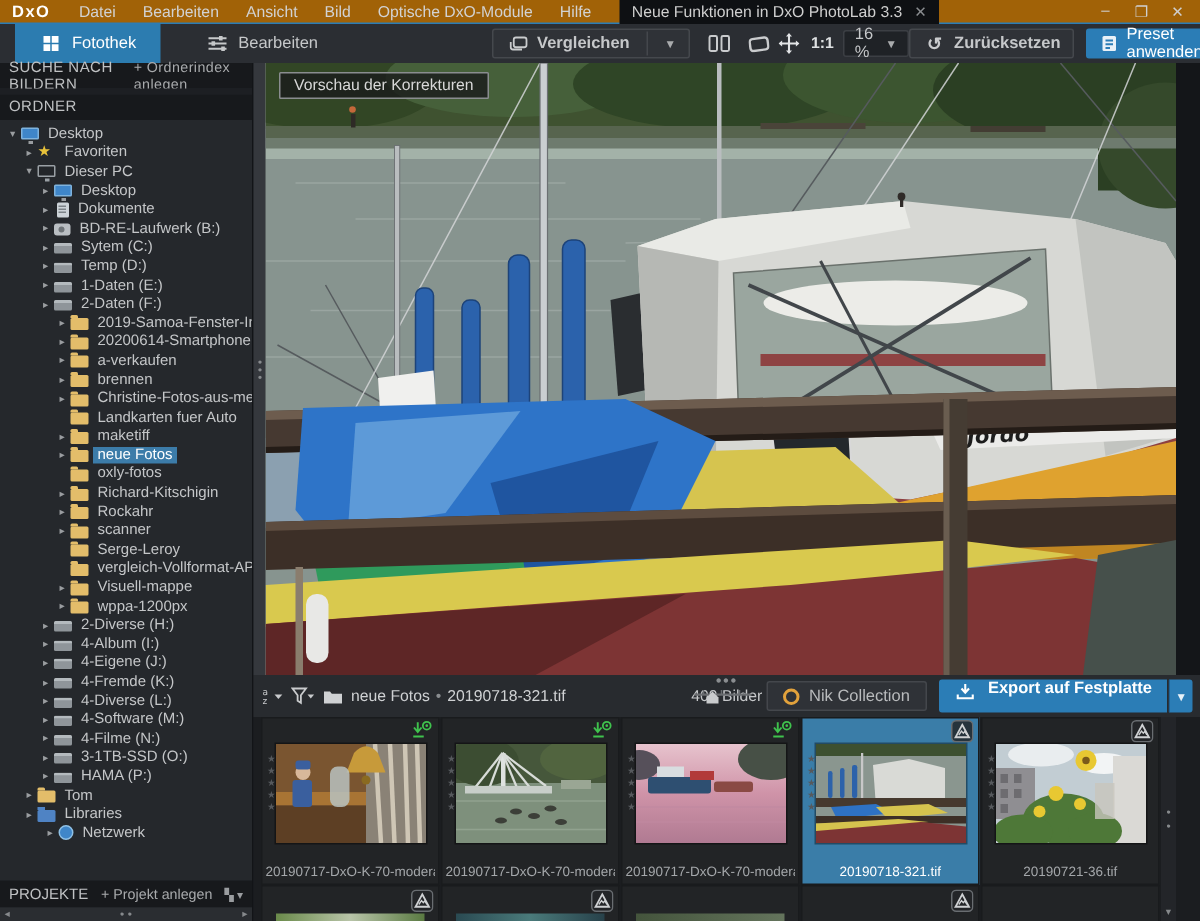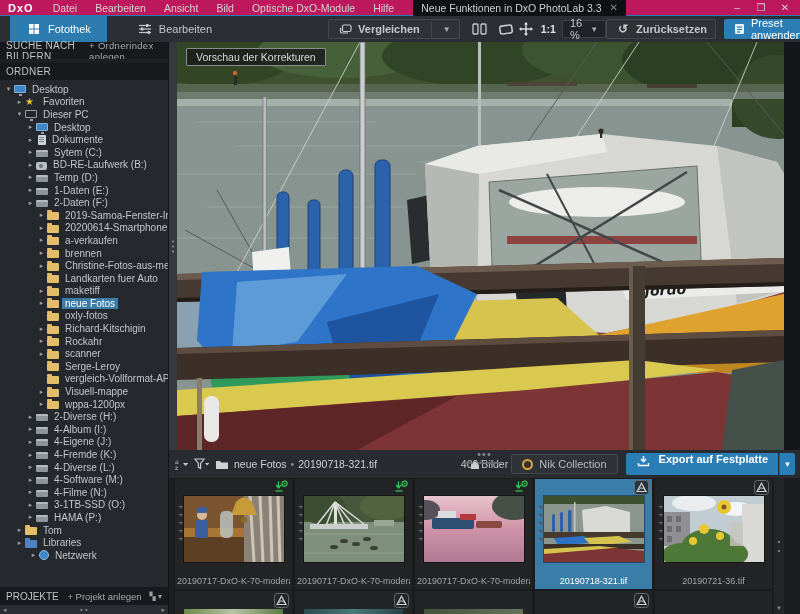--- a/index.html
+++ b/index.html
@@ -1,21 +1,21 @@
 <!DOCTYPE html>
 <html><head>
 <meta charset="utf-8">
 <style>
   * { margin:0; padding:0; box-sizing:border-box; }
   html,body { width:800px; height:614px; overflow:hidden; background:#141619;
     font-family:"Liberation Sans", sans-serif; -webkit-font-smoothing:antialiased; }
   .app { width:800px; height:614px; display:flex; flex-direction:column; color:#cfcfcf; font-size:11px; }
 
   
-  .menubar { height:16px; background:#be185d; border-bottom:1px solid #2b7db6; display:flex; align-items:center; font-size:10.5px; color:#d2d2d2; }
+  .menubar { height:16px; background:#a16207; border-bottom:1px solid #2b7db6; display:flex; align-items:center; font-size:10.5px; color:#d2d2d2; }
   .logo { font-weight:bold; color:#fff; letter-spacing:1px; padding:0 10px 0 8px; font-size:11px; }
   .menu-item { padding:0 9px; cursor:default; }
   .help-tab { margin-left:10px; background:#0e1013; height:16px; display:flex; align-items:center; padding:0 8px; color:#cfcfcf; gap:8px; }
   .help-tab .x { color:#8a8d90; font-size:10px; }
   .winbtns { margin-left:auto; display:flex; align-items:center; gap:2px; padding-right:4px; }
   .winbtn { width:22px; height:14px; display:flex; align-items:center; justify-content:center; color:#cfcfcf; font-size:10px; }
 
   
   .toolbar { height:26px; background:#2b2e33; display:flex; align-items:center; }
   .mode-tab { height:26px; display:flex; align-items:center; gap:6px; padding:0 16px; color:#c6c8ca; }
@@ -251,27 +251,27 @@
             <span class="ic ic-desktop"></span>
             <span class="lbl">Desktop</span>
           </div>
           <div class="trow" style="padding-left: 26px;">
             <span class="exp">▸</span>
             <span class="ic ic-doc"></span>
             <span class="lbl">Dokumente</span>
           </div>
           <div class="trow" style="padding-left: 26px;">
             <span class="exp">▸</span>
-            <span class="ic ic-drive"></span>
-            <span class="lbl">Sytem (C:)</span>
-          </div>
-          <div class="trow" style="padding-left: 26px;">
-            <span class="exp">▸</span>
             <span class="ic ic-disc"></span>
             <span class="lbl">BD-RE-Laufwerk (B:)</span>
+          </div>
+          <div class="trow" style="padding-left: 26px;">
+            <span class="exp">▸</span>
+            <span class="ic ic-drive"></span>
+            <span class="lbl">Sytem (C:)</span>
           </div>
           <div class="trow" style="padding-left: 26px;">
             <span class="exp">▸</span>
             <span class="ic ic-drive"></span>
             <span class="lbl">Temp (D:)</span>
           </div>
           <div class="trow" style="padding-left: 26px;">
             <span class="exp">▸</span>
             <span class="ic ic-drive"></span>
             <span class="lbl">1-Daten (E:)</span>

